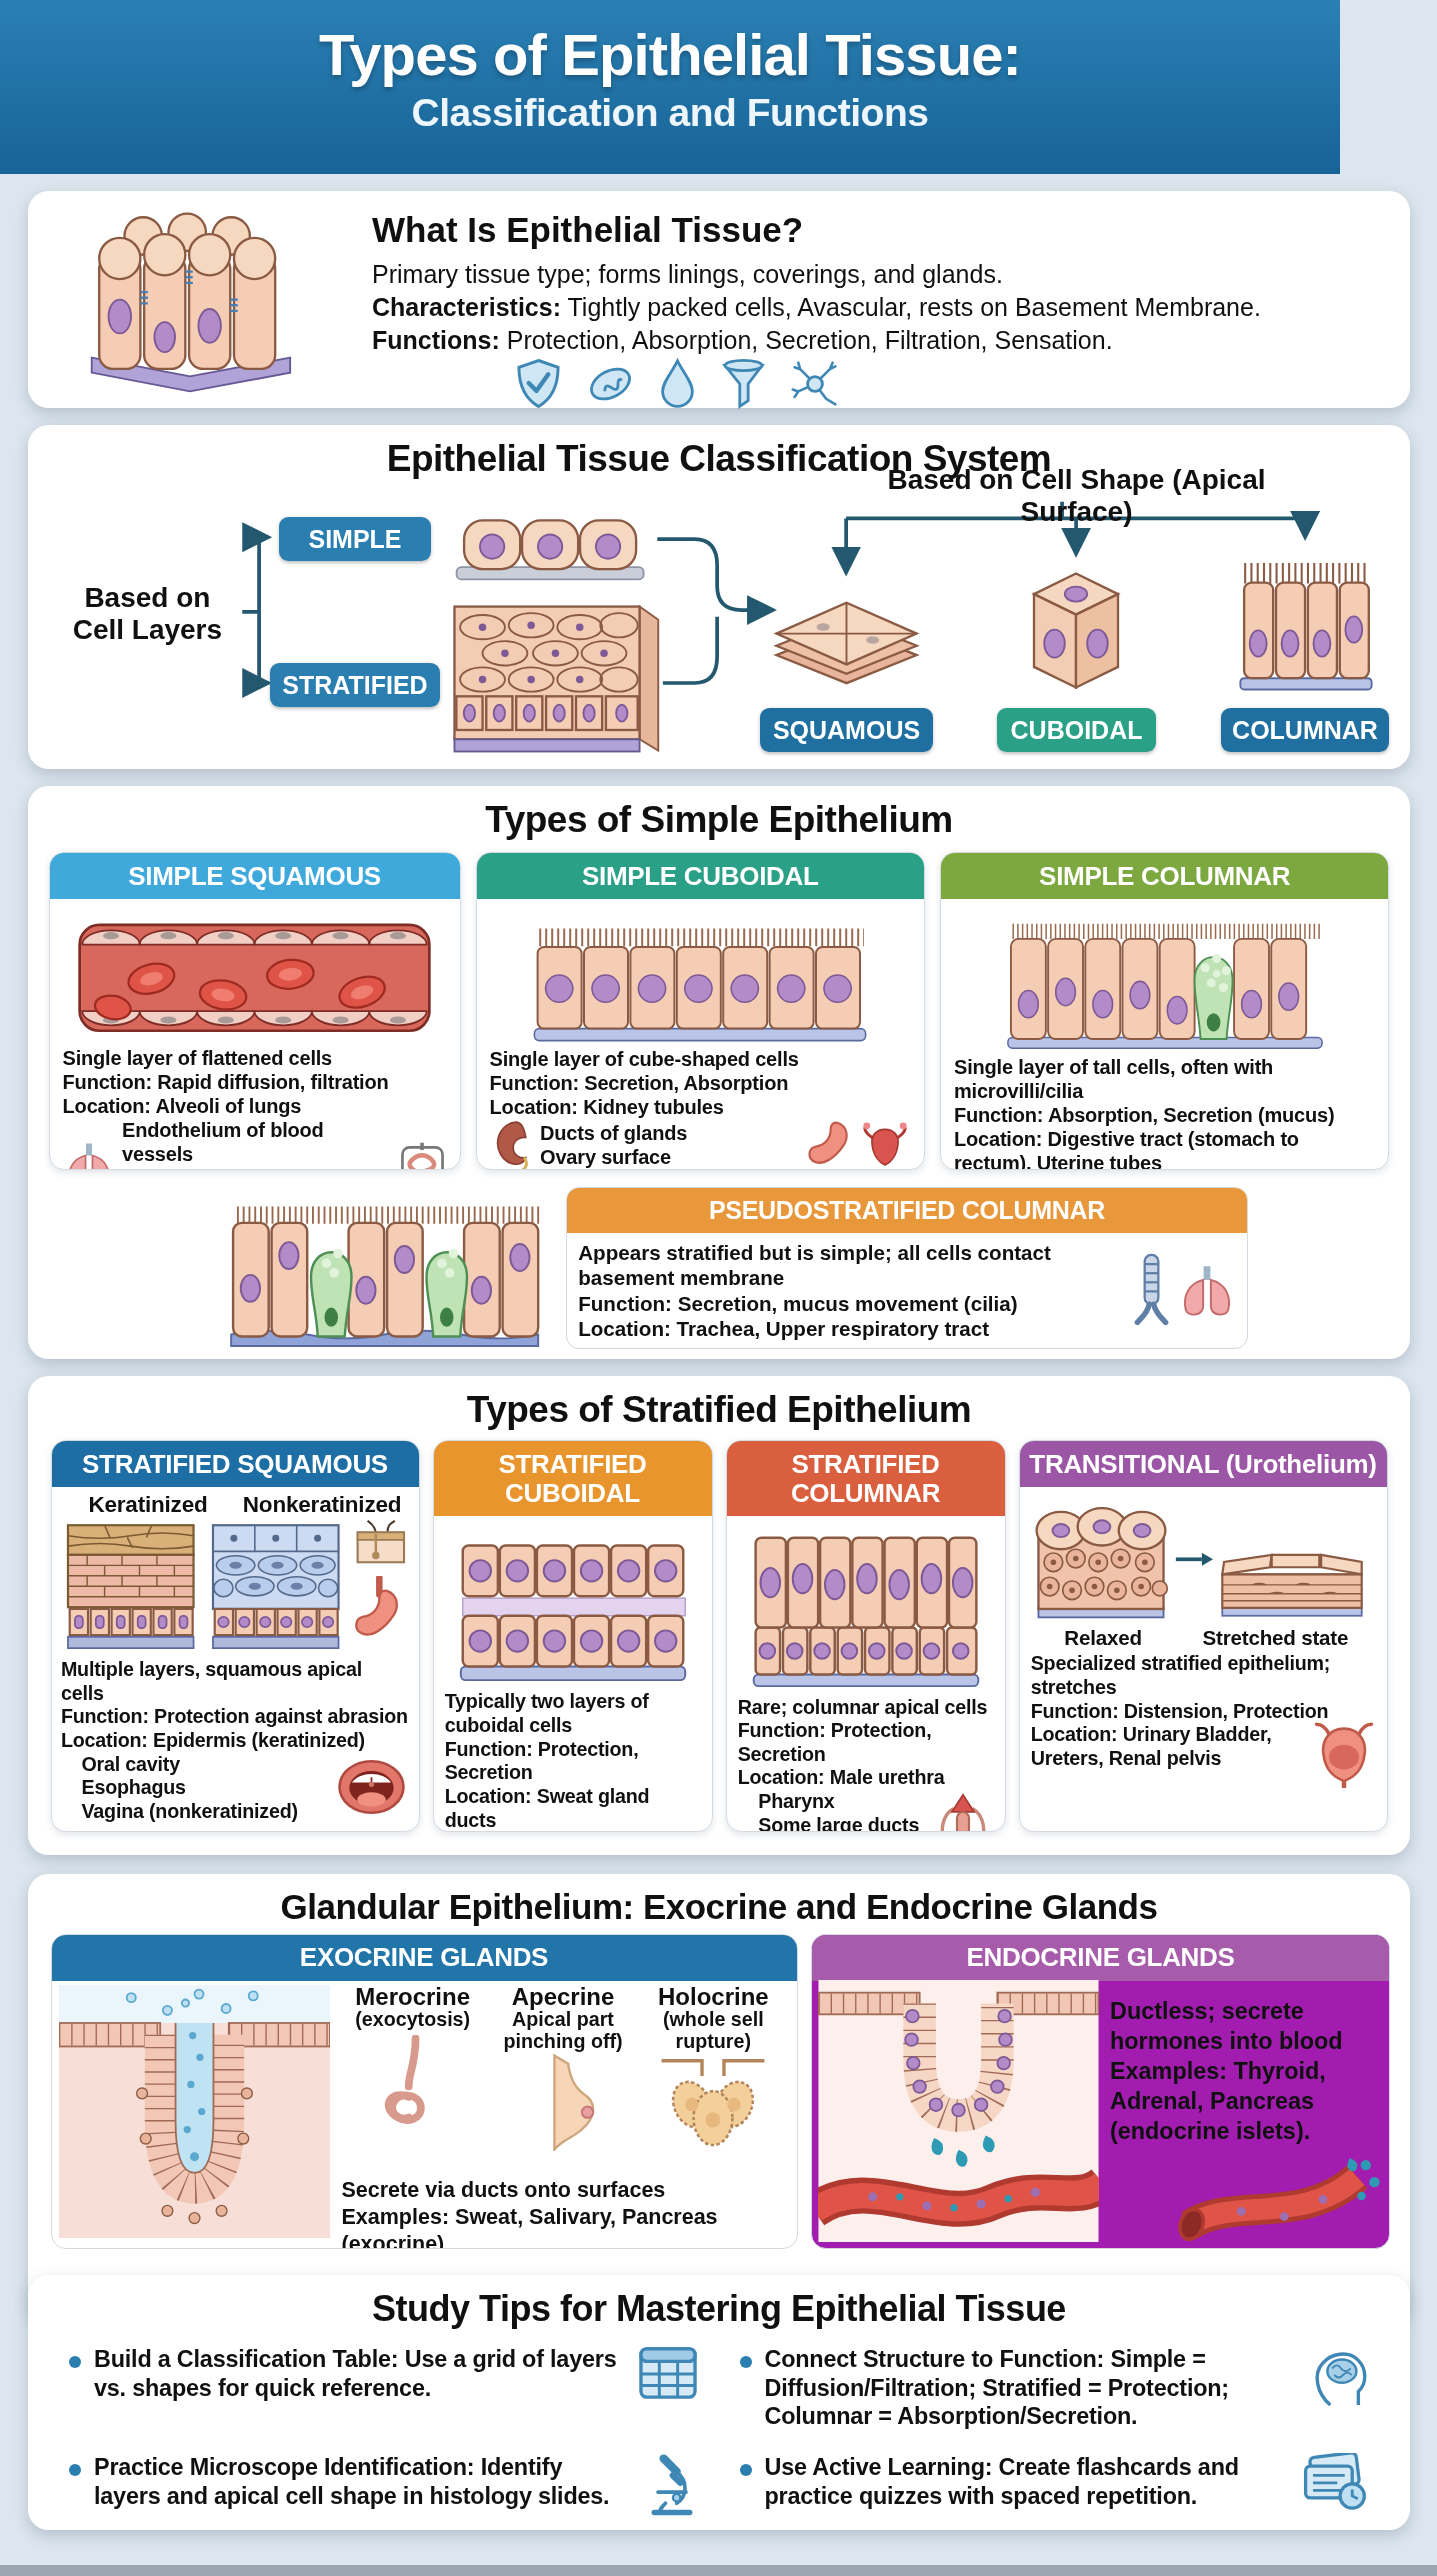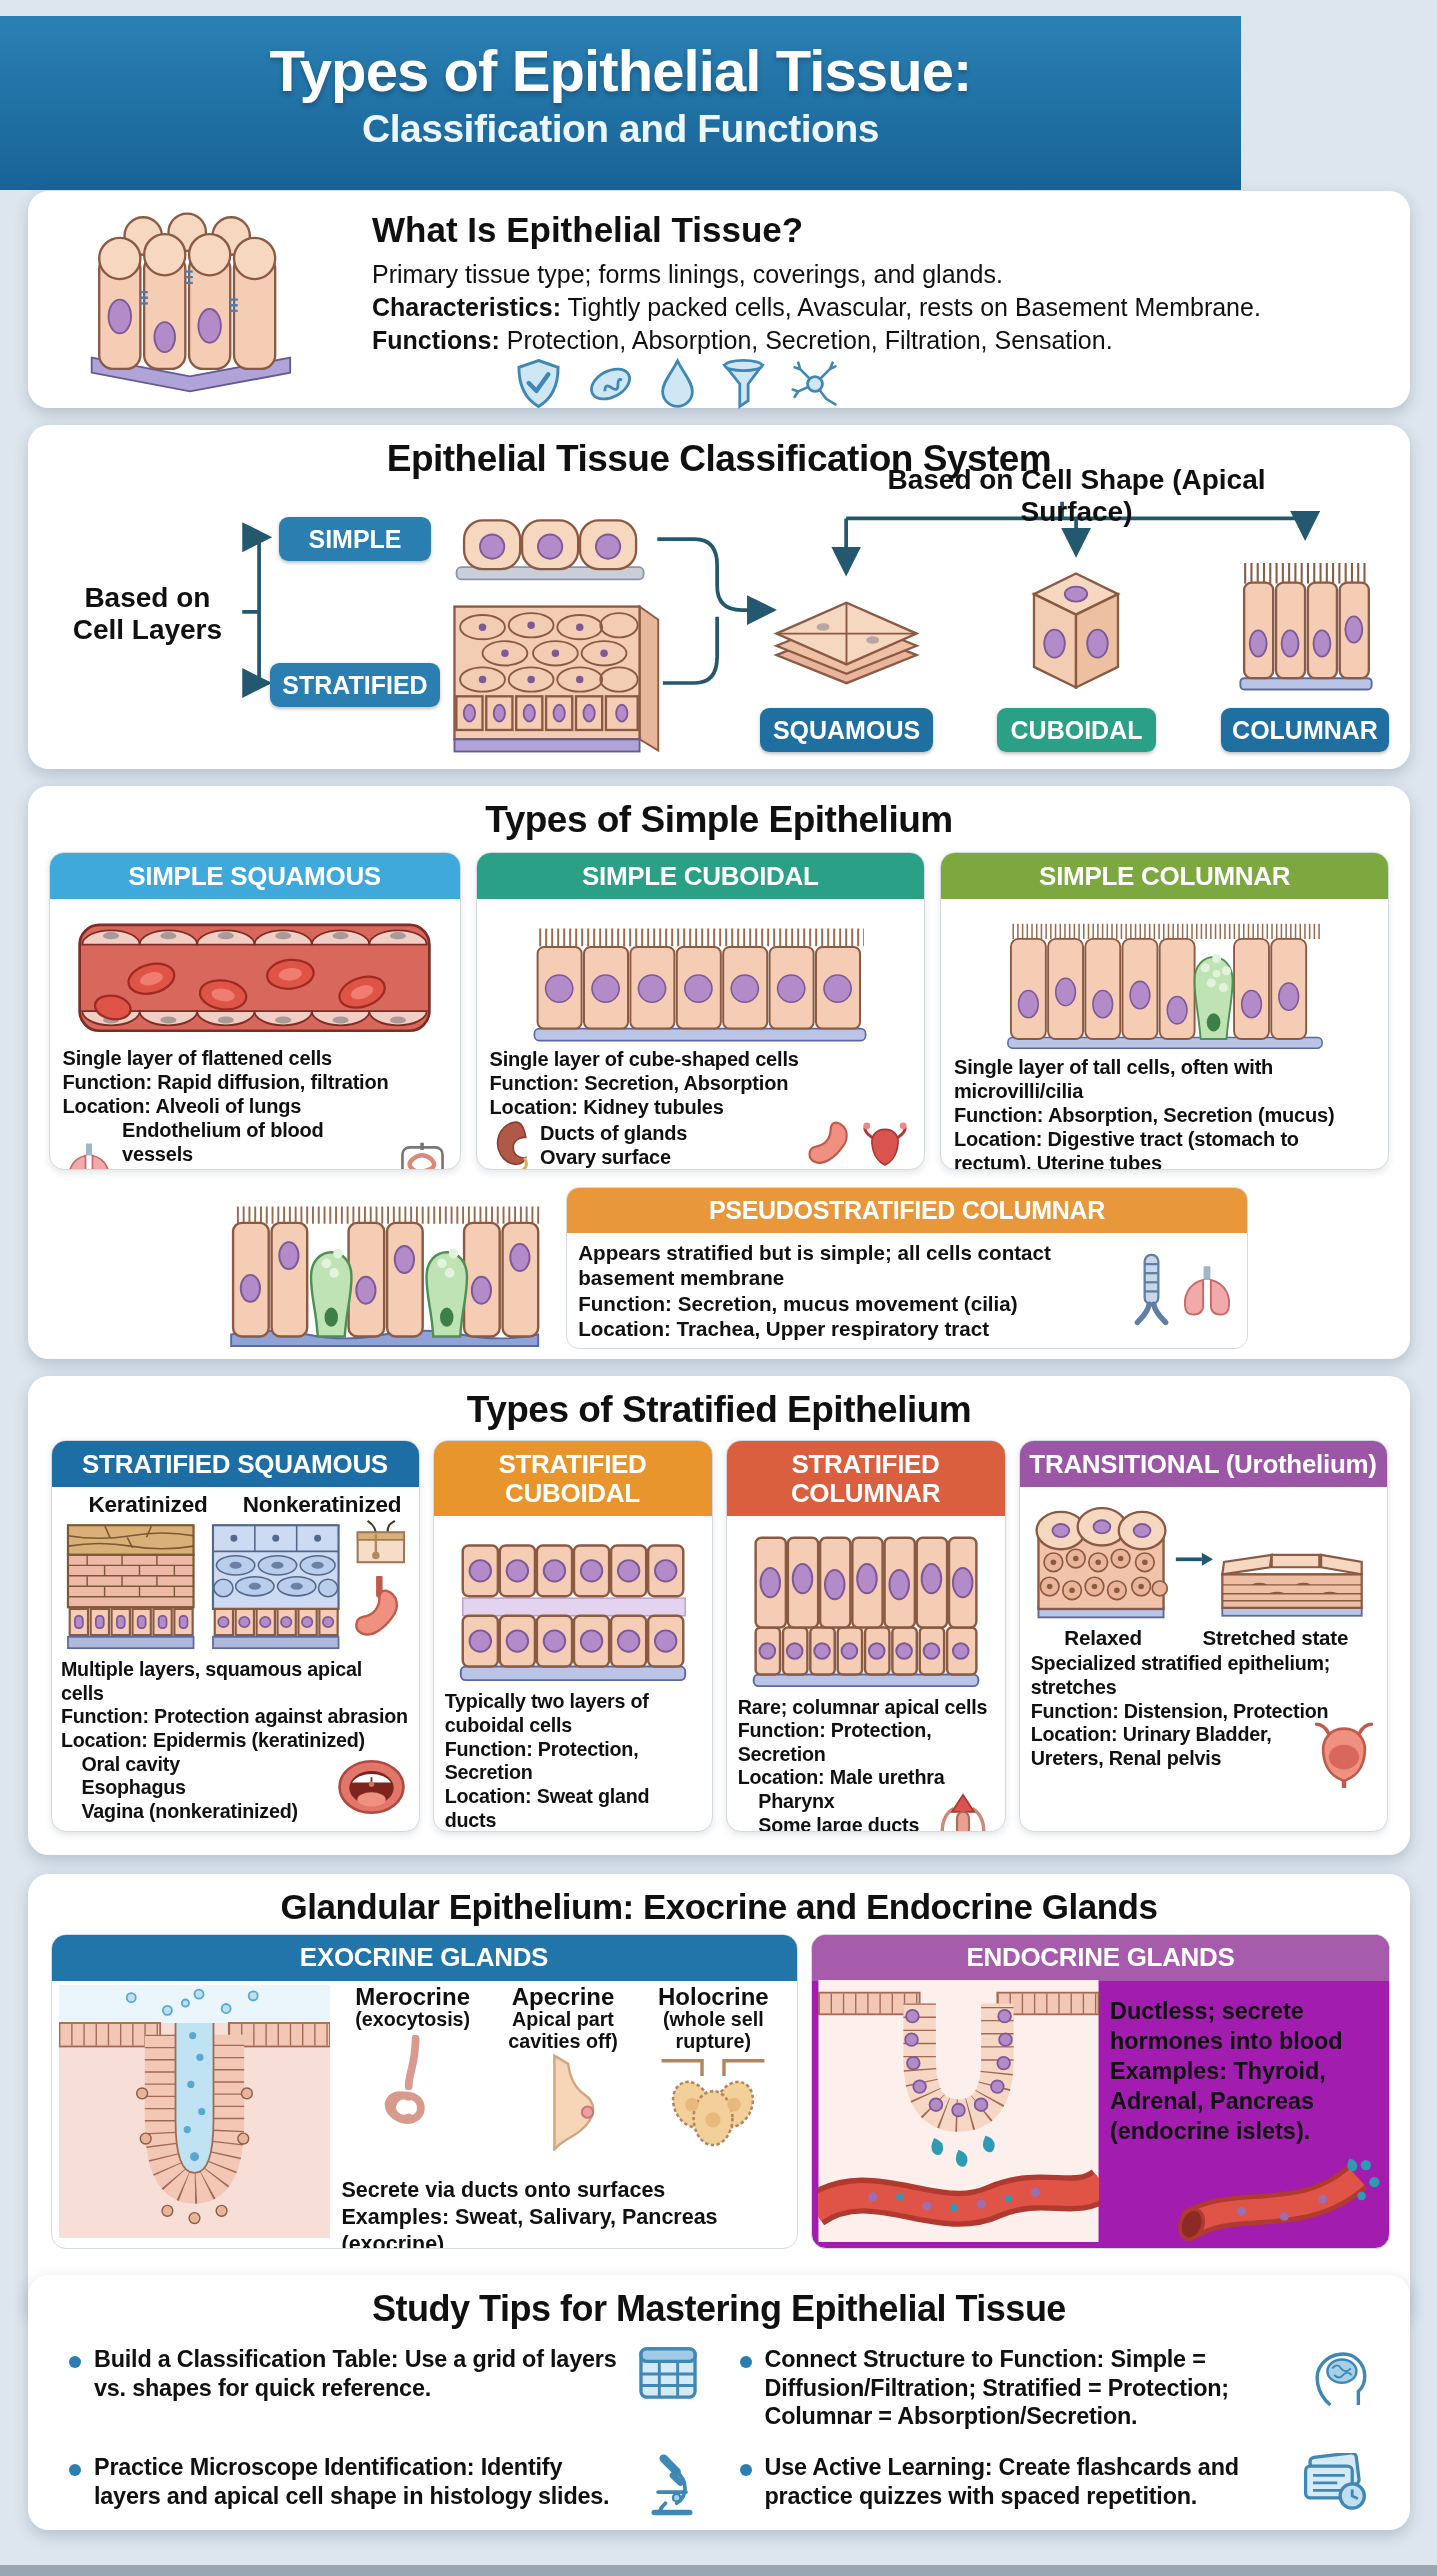--- a/index.html
+++ b/index.html
@@ -1,18 +1,18 @@
 <!DOCTYPE html>
 <html style="font-size:15px"><head>
 <meta charset="utf-8">
 <style>
   html,body{margin:0;padding:0;background:#cdd7e2;}
   #page{position:relative;width:1438px;height:2576px;background:#dde6ee;font-family:"Liberation Sans",sans-serif;color:#101010;overflow:hidden;}
   
-  #hdr{position:absolute;left:0;top:16px;width:1241px;height:174px;background:linear-gradient(#2a80b4,#186397);text-align:center;}
+  #hdr{position:absolute;left:0;top:0;width:1340px;height:174px;background:linear-gradient(#2a80b4,#186397);text-align:center;}
   #hdr .t1{padding-top:20.6px;font-size:58px;font-weight:800;color:#fff;letter-spacing:-0.9px;text-shadow:0 2.8px 5.6px rgba(0,0,0,.25);}
   #hdr .t2{font-size:39px;font-weight:700;color:#ecf6fc;letter-spacing:-0.5px;margin-top:3.7px;}
   
   .card{position:absolute;left:28px;width:1382px;background:#fff;border-radius:20.6px;box-shadow:0 5.6px 15px rgba(30,50,80,.20);}
   .sec-title{font-size:37px;font-weight:800;text-align:center;letter-spacing:-0.5px;padding-top:13px;}
   
   #intro .itxt{position:absolute;left:344px;top:19px;width:1011px;}
   #intro .ititle{font-size:35px;font-weight:800;margin-bottom:7.5px;}
   #intro .iline{font-size:25px;font-weight:500;line-height:1.32;}
   #intro b{font-weight:800;}
@@ -792,21 +792,21 @@
         <div style="flex:1;">
           <div class="gmode">Merocrine</div>
           <div class="gdetail">(exocytosis)</div>
           <svg width="84" height="103" viewBox="0 0 90 120" style="display:block;margin:3.7px auto 0 auto;">
               <path d="M48,4 C48,34 40,44 40,60" stroke="#d89a8c" stroke-width="9" fill="none" stroke-linecap="round"></path>
               <path d="M40,72 c-20,-8 -32,10 -16,22 c14,10 32,4 30,-11 c-2,-15 -26,-17 -32,-4 c-5,11 7,22 18,17" stroke="#d89a8c" stroke-width="9" fill="none" stroke-linecap="round"></path>
             </svg>
         </div>
         <div style="flex:1;">
           <div class="gmode">Apecrine</div>
-          <div class="gdetail">Apical part cavities off)</div>
+          <div class="gdetail">Apical part pinching off)</div>
           <svg width="81" height="97" viewBox="0 0 90 120" style="display:block;margin:1.9px auto 0 auto;">
               <path d="M35,2 L35,118 C45,106 60,102 68,94 C86,80 88,60 72,50 C60,42 54,28 52,12 z" fill="#f7d6b8" stroke="#cfa77e" stroke-width="3"></path>
               <circle cx="76" cy="72" r="7" fill="#e8a0a0" stroke="#c97777" stroke-width="2.5"></circle>
             </svg>
         </div>
         <div style="flex:1;">
           <div class="gmode">Holocrine</div>
           <div class="gdetail">(whole sell rupture)</div>
           <svg width="112" height="97" viewBox="0 0 130 115" style="display:block;margin:1.9px auto 0 auto;">
             <path d="M4,8 L52,8 L52,26 M78,26 L78,8 L126,8" fill="none" stroke="#b4845a" stroke-width="4"></path>

